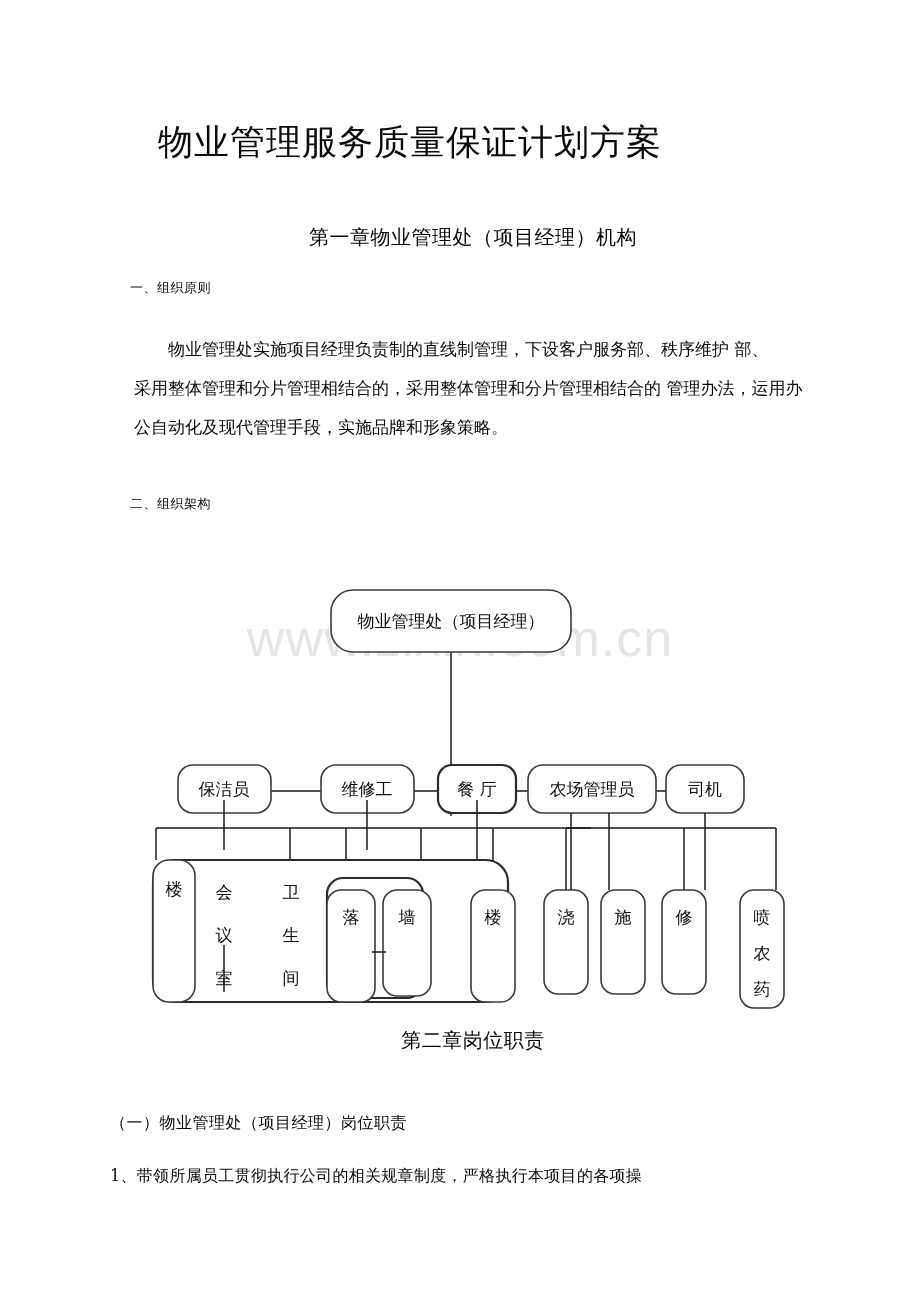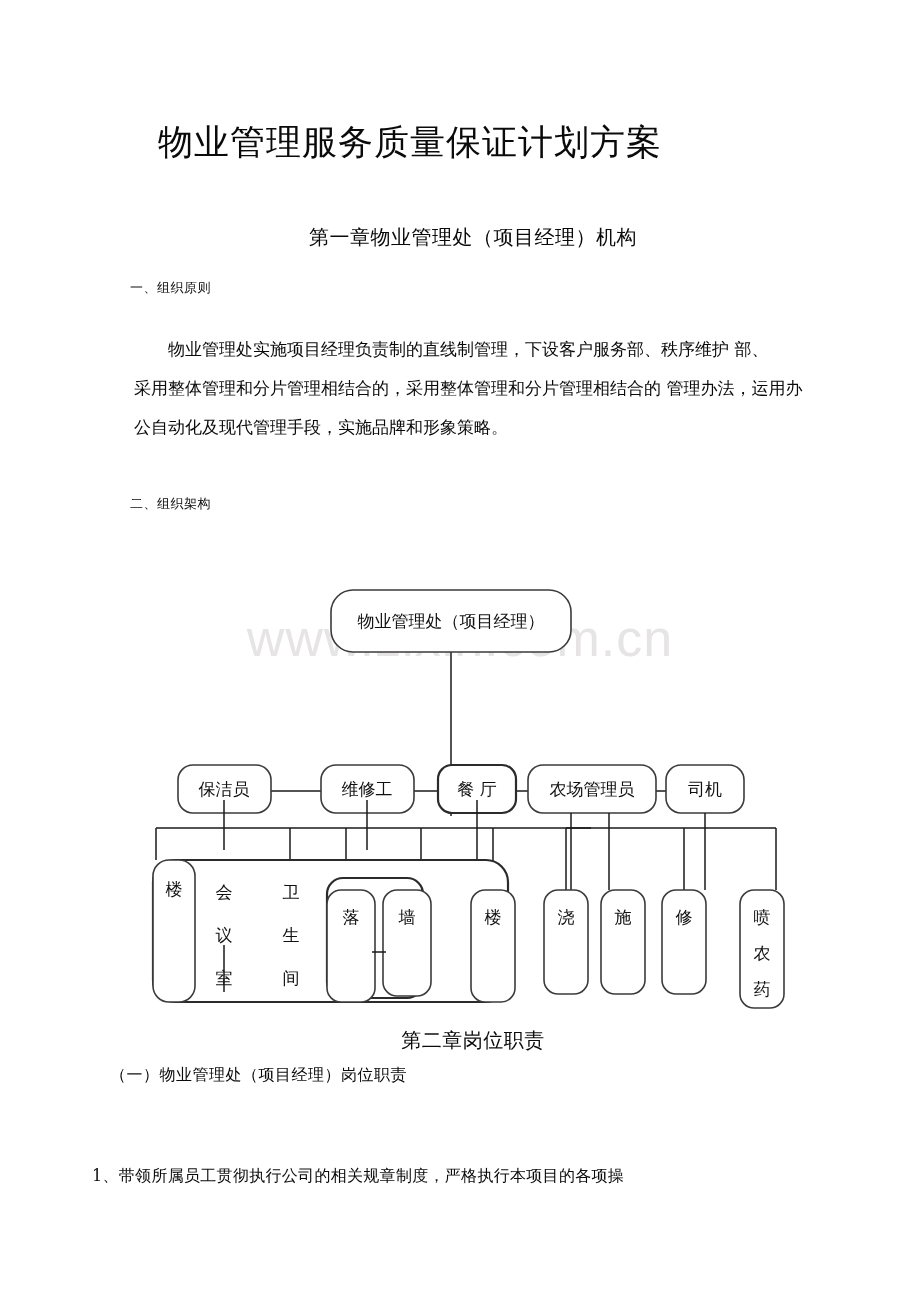--- a/index.html
+++ b/index.html
@@ -74,31 +74,31 @@
     margin-left: 27px;
   }
   .body-paragraph .ln {
     display: block;
     white-space: nowrap;
   }
   .body-paragraph .ln:first-child { text-indent: 34px; }
 
   .sub-heading {
     position: absolute;
-    top: 1062px;
+    top: 1110px;
     left: 110px;
     font-size: 16px;
     line-height: 26px;
     white-space: nowrap;
     letter-spacing: 0.5px;
   }
   .list-line {
     position: absolute;
     top: 1163px;
-    left: 92px;
+    left: 110px;
     font-size: 16px;
     line-height: 26px;
     white-space: nowrap;
     letter-spacing: 0.3px;
   }
 
   
   .watermark {
     position: absolute;
     top: 612px;

